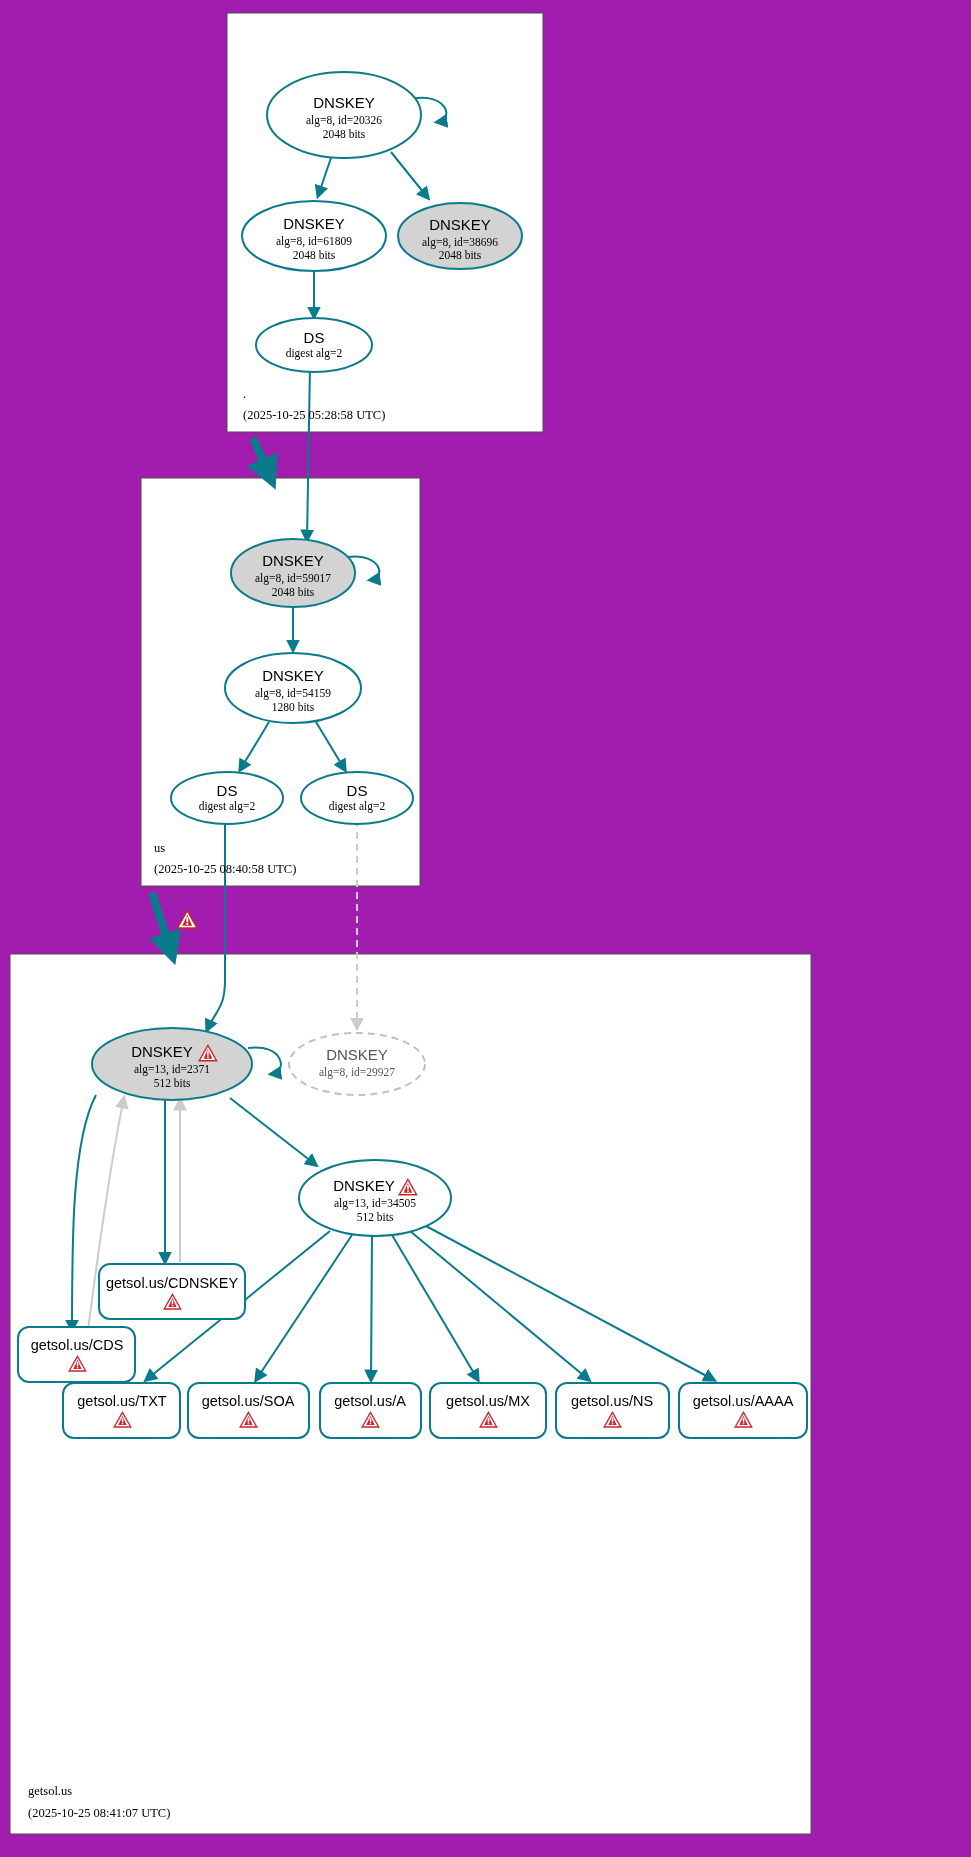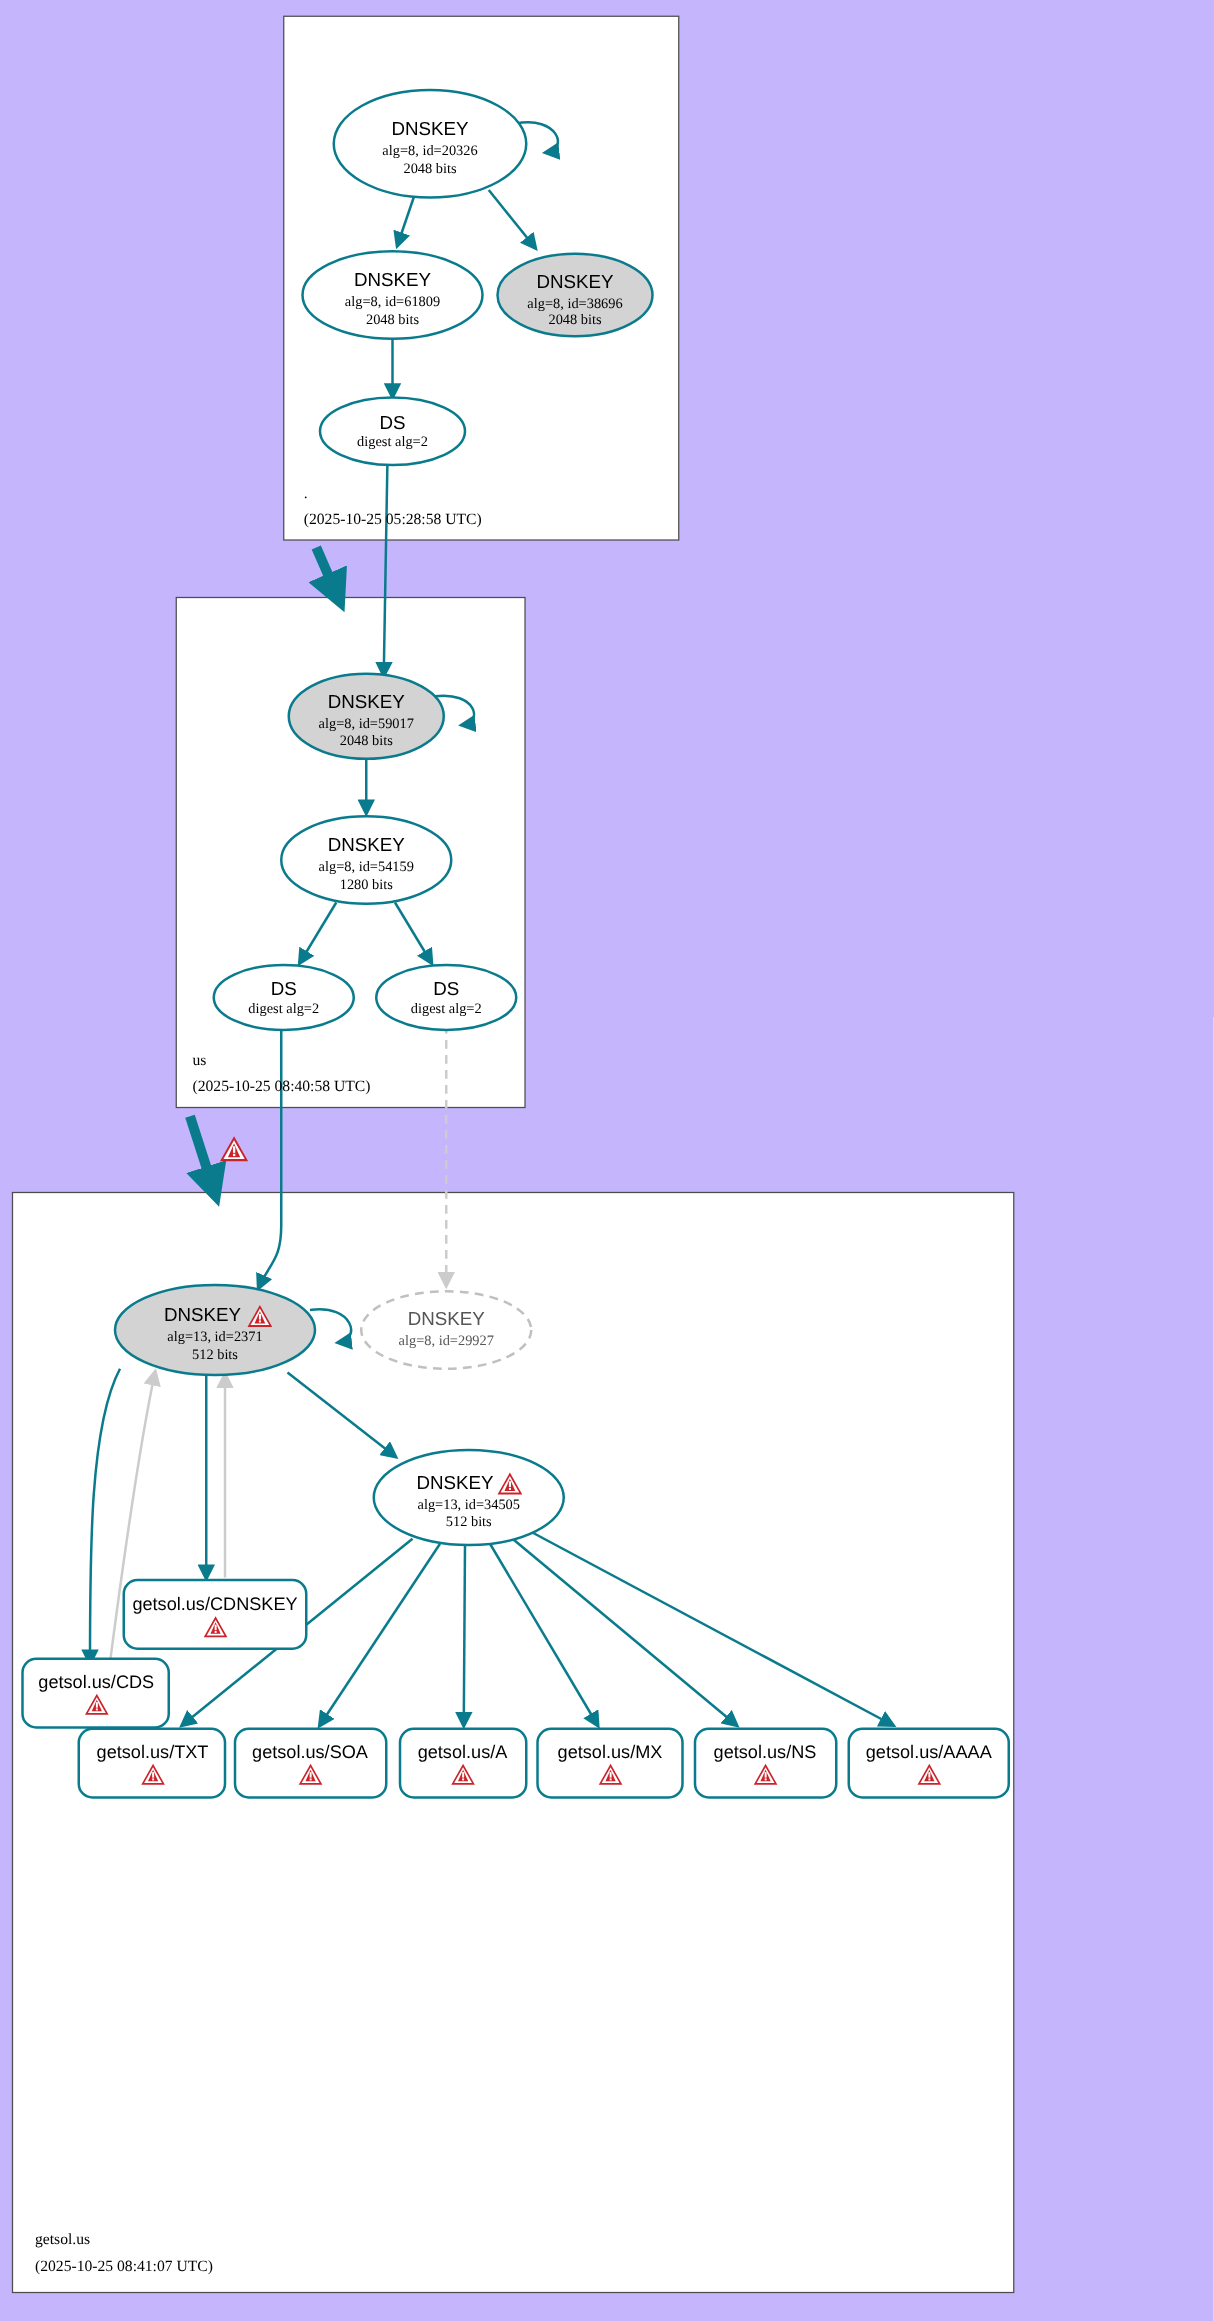--- a/index.html
+++ b/index.html
@@ -1,17 +1,17 @@
 <!DOCTYPE html>
 <html><head>
 <meta charset="utf-8">
 <style>
   html,body{margin:0;padding:0;background:#ffffff;}
   body{font-family:"Liberation Sans", sans-serif;}
-  #stage{position:relative;width:971px;height:1857px;overflow:hidden;background:#c4b5fd;}
+  #stage{position:relative;width:971px;height:1857px;overflow:hidden;background:#a21caf;}
   svg#graph{position:absolute;left:0;top:0;width:971px;height:1857px;}
 
   .zone-box{fill:#ffffff;stroke:#4d4d4d;stroke-width:1;}
   .ell{fill:#ffffff;stroke:#0a7b8c;stroke-width:2;}
   .ell.shaded{fill:#d3d3d3;}
   .ell.dashed{fill:#ffffff;stroke:#c0c0c0;stroke-width:2;stroke-dasharray:7,5;}
   .rrbox{fill:#ffffff;stroke:#0a7b8c;stroke-width:2;}
 
   .edge{fill:none;stroke:#0a7b8c;stroke-width:2;}
   .edge.thick{stroke-width:8;}

